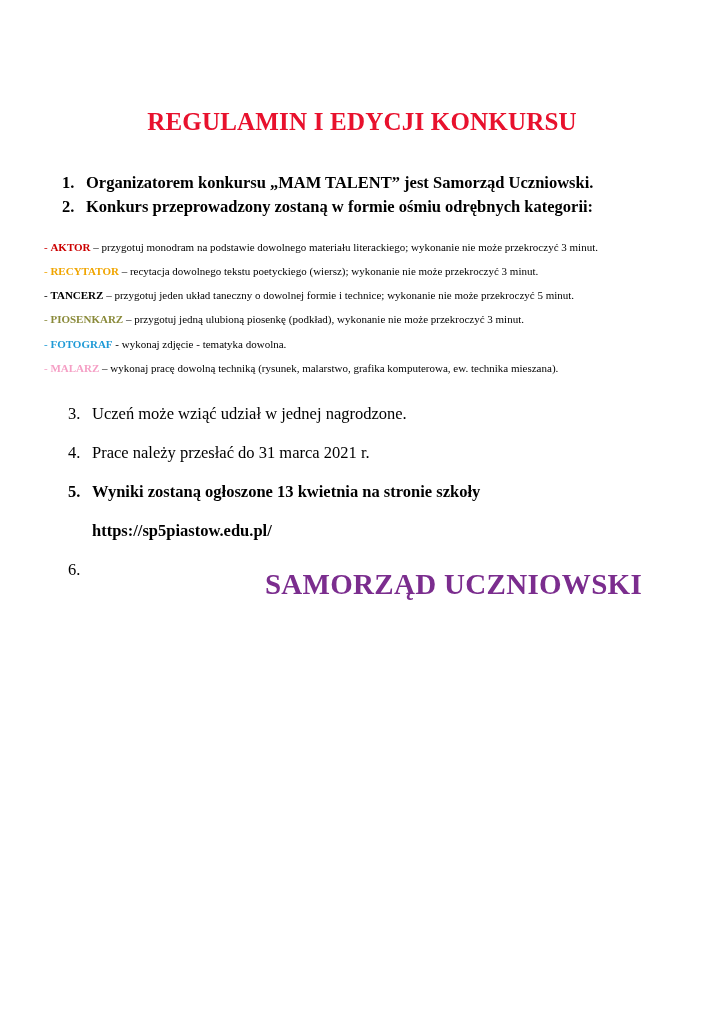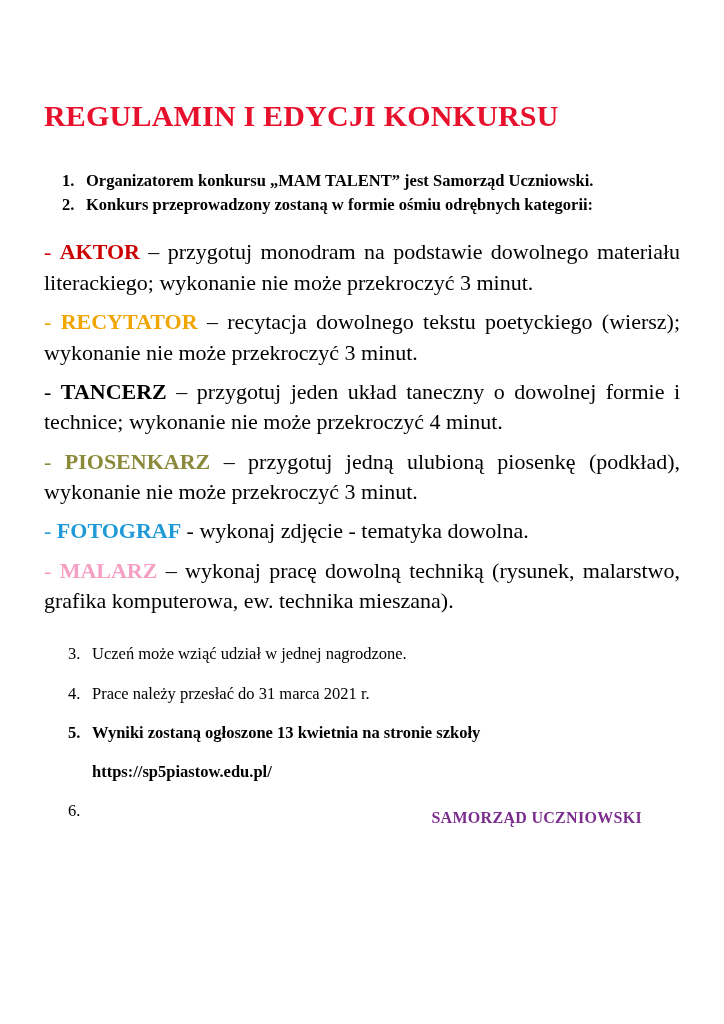--- a/index.html
+++ b/index.html
@@ -15,27 +15,27 @@
     overflow: hidden;
   }
   .page {
     position: relative;
     width: 724px;
     height: 1024px;
     box-sizing: border-box;
     padding: 74px 44px 0 44px;
   }
   .title {
-    text-align: left;
+    text-align: center;
     color: #e8112d;
     font-weight: bold;
-    font-size: 30px;
+    font-size: 25px;
     line-height: 1.32;
     letter-spacing: 0.2px;
-    margin: 22px 0 0 0;
+    margin: 31px 0 0 0;
   }
   .title .line2 {
     display: block;
   }
   .numbered-top {
     margin: 34px 0 0 0;
     padding: 0;
     list-style: none;
   }
   .numbered-top li {
@@ -50,21 +50,21 @@
   .numbered-top li .num {
     position: absolute;
     left: 18px;
     top: 0;
     font-weight: bold;
   }
   .categories {
     margin: 22px 0 0 0;
   }
   .cat {
-    font-size: 22px;
+    font-size: 11px;
     line-height: 1.38;
     text-align: justify;
     margin: 9px 0 1px 0;
   }
   .cat .cname {
     font-weight: bold;
   }
   .numbered-bottom {
     margin: 26px 0 0 0;
     padding: 0;
@@ -89,21 +89,21 @@
     display: block;
     font-weight: bold;
     margin-top: 16px;
   }
   .signature {
     margin-top: 26px;
     text-align: right;
     padding-right: 38px;
     color: #7b2d8e;
     font-weight: bold;
-    font-size: 16px;
+    font-size: 29px;
     letter-spacing: 0.3px;
   }
 </style>
 </head>
 <body>
 
 <div class="page">
 
   <h1 class="title" style="color: rgb(232, 17, 45);">
     <span>REGULAMIN I EDYCJI KONKURSU</span>
@@ -127,21 +127,21 @@
       <span>– przygotuj monodram na podstawie dowolnego materiału literackiego; wykonanie nie może przekroczyć 3 minut.</span>
     </p>
     <p class="cat">
       <span style="color: rgb(240, 165, 0);">-</span>
       <span class="cname" style="color: rgb(240, 165, 0);">RECYTATOR</span>
       <span>– recytacja dowolnego tekstu poetyckiego (wiersz); wykonanie nie może przekroczyć 3 minut.</span>
     </p>
     <p class="cat">
       <span style="color: rgb(0, 0, 0);">-</span>
       <span class="cname" style="color: rgb(0, 0, 0);">TANCERZ</span>
-      <span>– przygotuj jeden układ taneczny o dowolnej formie i technice; wykonanie nie może przekroczyć 4 minut.</span>
+      <span>– przygotuj jeden układ taneczny o dowolnej formie i technice; wykonanie nie może przekroczyć 5 minut.</span>
     </p>
     <p class="cat">
       <span style="color: rgb(138, 138, 58);">-</span>
       <span class="cname" style="color: rgb(138, 138, 58);">PIOSENKARZ</span>
       <span>– przygotuj jedną ulubioną piosenkę (podkład), wykonanie nie może przekroczyć 3 minut.</span>
     </p>
     <p class="cat">
       <span style="color: rgb(31, 154, 214);">-</span>
       <span class="cname" style="color: rgb(31, 154, 214);">FOTOGRAF</span>
       <span>- wykonaj zdjęcie - tematyka dowolna.</span>

